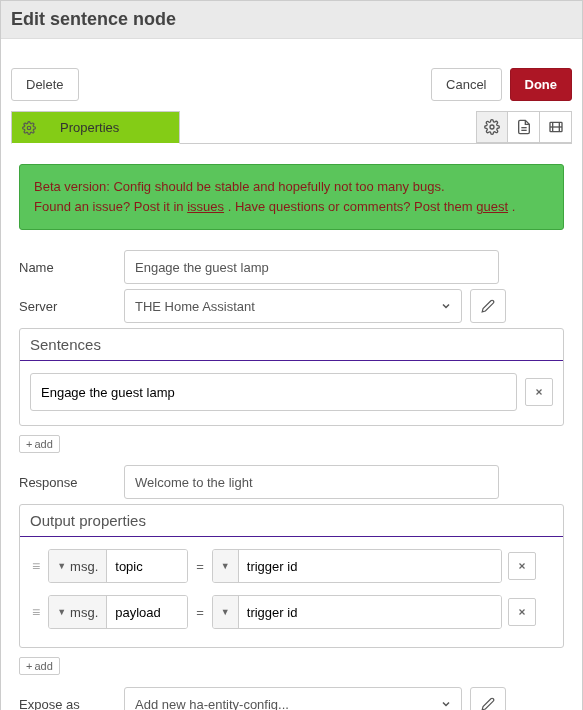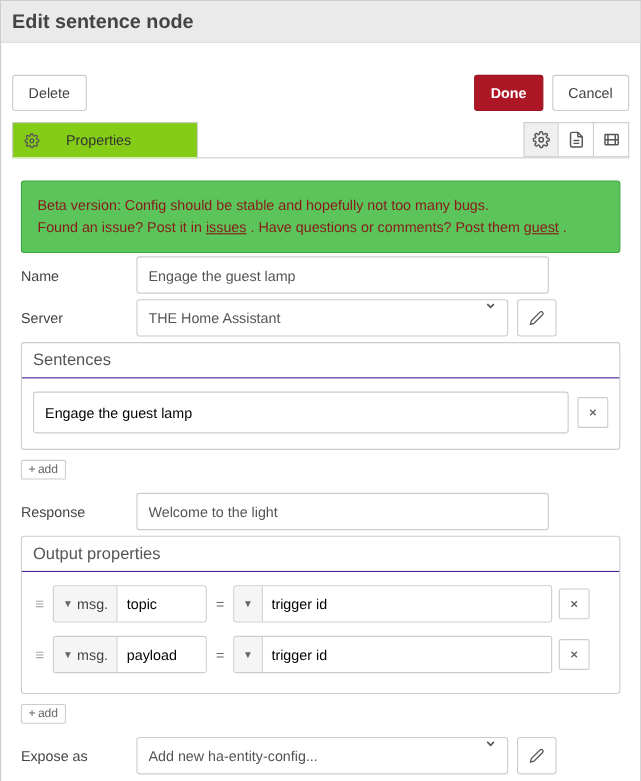--- a/index.html
+++ b/index.html
@@ -10,27 +10,27 @@
 .btn { border: 1px solid #ccc; background: #fff; padding: 8px 14px; border-radius: 3px; font-size: 13px; color: #444; cursor: pointer; margin-top: 19px; }
 .btn-done { background: #ad1625; color: #fff; font-weight: bold; border-color: #9a1321; }
 .top-right { display: flex; gap: 8px; }
 .tabs { display: flex; align-items: stretch; border-bottom: 1px solid #ccc; margin: 0 10px; }
 .tab { display: flex; align-items: center; gap: 24px; padding: 8px 60px 8px 10px; border: 1px solid #ccc; border-bottom: 1px solid #fff; margin-bottom: -1px; background: #84cc16; font-weight: normal; color: #333; }
 .tab-icons { margin-left: auto; display: flex; }
 .icon-btn { width: 32px; height: 32px; border: 1px solid #ccc; background: #fff; display: flex; align-items: center; justify-content: center; cursor: pointer; }
 .icon-btn.active { background: #efefef; }
 .icon-btn + .icon-btn { border-left: none; }
 .content { padding: 20px 18px 10px 18px; }
-.notice { background: #5bc55b; color: #8a1a1a; border: 1px solid #3ea53e; border-radius: 3px; padding: 12px 14px; line-height: 1.55; margin-bottom: 3px; }
+.notice { background: #5bc55b; color: #8a1a1a; border: 1px solid #3ea53e; border-radius: 3px; padding: 12px 14px; line-height: 1.55; margin-bottom: 20px; }
 .notice a { color: #8a1a1a; text-decoration: underline; cursor: pointer; }
 .row { display: flex; align-items: center; margin-bottom: 5px; }
 .row-label { width: 105px; color: #444; font-size: 13px; }
 .input, .select, .smallinput { border: 1px solid #ccc; border-radius: 3px; padding: 7px 10px; font-size: 13px; background: #fff; color: #555; }
 .input { height: 34px; width: 375px; }
-.select-wrap { position: relative; display: flex; }
+.select-wrap { position: relative; display: flex; align-items: center; }
 .select { height: 34px; width: 338px; padding-right: 28px; appearance: none; }
 .chev { position: absolute; right: 10px; pointer-events: none; }
 .small-btn { width: 36px; height: 34px; border: 1px solid #ccc; border-radius: 3px; background: #fff; display: flex; align-items: center; justify-content: center; margin-left: 8px; cursor: pointer; }
 .section { border: 1px solid #ccc; border-radius: 3px; margin-bottom: 6px; }
 .section-title { padding: 7px 10px; color: #555; font-size: 15px; border-bottom: 1px solid #4c1d95; }
 .section-body { padding: 12px 10px 14px 10px; }
 .sentence-row { display: flex; align-items: center; gap: 8px; }
 .sentence-input { flex: 1; height: 38px; border: 1px solid #ccc; border-radius: 3px; padding: 0 10px; font-size: 13px; }
 .remove-btn { width: 28px; height: 28px; border: 1px solid #ccc; border-radius: 2px; background: #fff; display: flex; align-items: center; justify-content: center; cursor: pointer; color: #666; font-weight: bold; }
 .add-btn { border: 1px solid #ccc; border-radius: 2px; background: #fff; padding: 2px 6px; font-size: 11px; color: #666; cursor: pointer; display: inline-flex; align-items: center; gap: 2px; margin-top: 3px; margin-bottom: 12px; }
@@ -48,22 +48,22 @@
 </style>
 </head>
 <body>
 
 <div class="dialog">
   <div class="header">Edit sentence node</div>
 
   <div class="top-buttons">
     <button class="btn">Delete</button>
     <div class="top-right">
+      <button class="btn">Cancel</button>
       <button class="btn btn-done">Done</button>
-      <button class="btn">Cancel</button>
     </div>
   </div>
 
   <div class="tabs">
     <div class="tab">
       <span>
         <svg width="14" height="14" viewBox="0 0 24 24" fill="none" stroke="#555" stroke-width="2">
             <circle cx="12" cy="12" r="3"></circle>
             <path d="M19.4 15a1.7 1.7 0 0 0 .3 1.8l.1.1a2 2 0 1 1-2.8 2.8l-.1-.1a1.7 1.7 0 0 0-1.8-.3 1.7 1.7 0 0 0-1 1.5V21a2 2 0 0 1-4 0v-.1a1.7 1.7 0 0 0-1-1.5 1.7 1.7 0 0 0-1.8.3l-.1.1a2 2 0 1 1-2.8-2.8l.1-.1a1.7 1.7 0 0 0 .3-1.8 1.7 1.7 0 0 0-1.5-1H3a2 2 0 0 1 0-4h.1a1.7 1.7 0 0 0 1.5-1 1.7 1.7 0 0 0-.3-1.8l-.1-.1a2 2 0 1 1 2.8-2.8l.1.1a1.7 1.7 0 0 0 1.8.3 1.7 1.7 0 0 0 1-1.5V3a2 2 0 0 1 4 0v.1a1.7 1.7 0 0 0 1 1.5 1.7 1.7 0 0 0 1.8-.3l.1-.1a2 2 0 1 1 2.8 2.8l-.1.1a1.7 1.7 0 0 0-.3 1.8 1.7 1.7 0 0 0 1.5 1H21a2 2 0 0 1 0 4h-.1a1.7 1.7 0 0 0-1.5 1z"></path>
           </svg>

